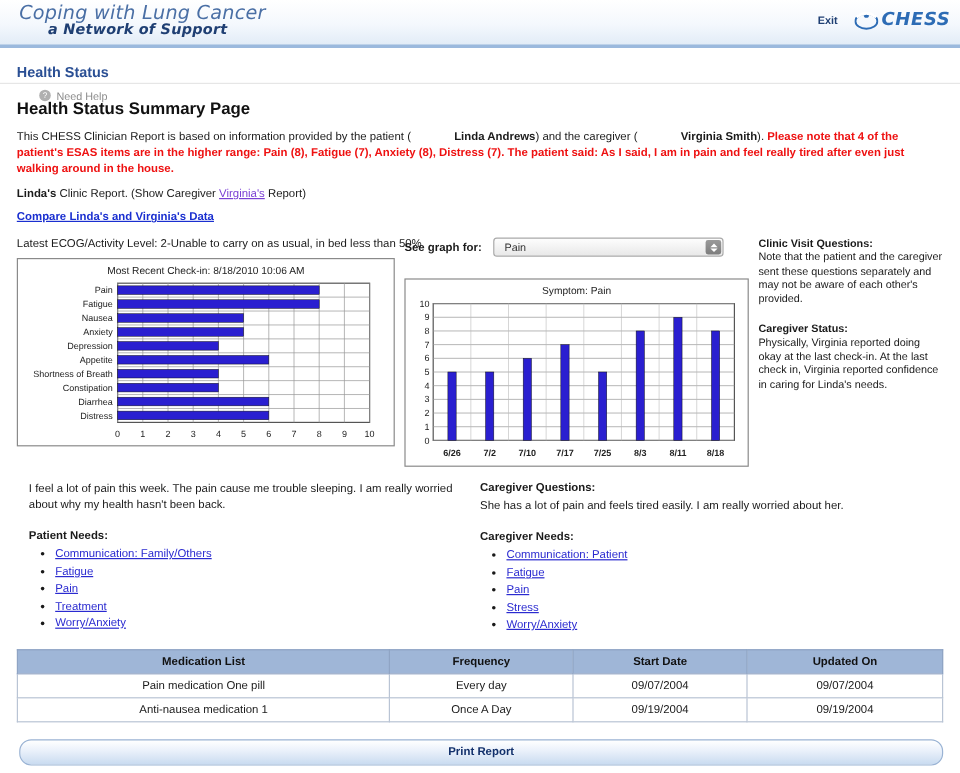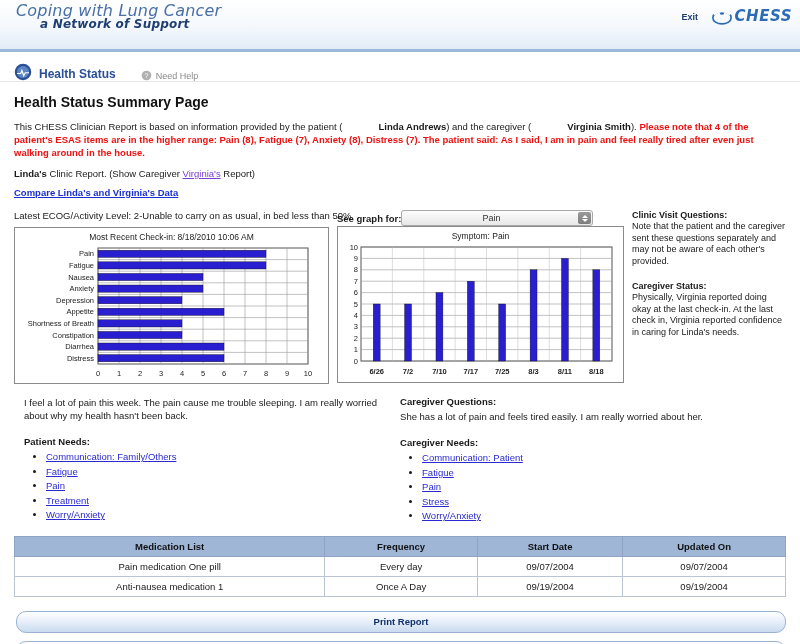--- a/index.html
+++ b/index.html
@@ -9,21 +9,21 @@
     background: #ffffff;
     font-family: "Liberation Sans", sans-serif;
     font-size: 11px;
     color: #1a1a1a;
     overflow: hidden;
   }
 
   
   .masthead {
     position: relative;
-    height: 52px;
+    height: 40px;
     background: linear-gradient(to bottom, #ffffff 0%, #f4f8fd 55%, #e2ecf7 100%);
     border-bottom: 3px solid #9bb9dd;
   }
   .brand-line1 {
     position: absolute; left: 16px; top: 1px;
     font-family: "DejaVu Sans", sans-serif;
     font-size: 16px; font-style: italic;
     color: #4a6fa5; letter-spacing: .2px;
   }
   .brand-line2 {
@@ -44,22 +44,23 @@
   .chess-mark { width: 20px; height: 20px; display:block; }
   .chess-word {
     font-family: "DejaVu Sans", sans-serif;
     font-size: 15px; font-weight: bold; font-style: italic;
     color: #2d6cb5; letter-spacing: .5px;
   }
 
   
   .sectionbar {
     height: 30px; padding: 6px 0 0 14px;
-    display: flex; align-items: flex-end; gap: 7px;
+    display: flex; align-items: flex-start; gap: 7px;
     border-bottom: 1px solid #e6e6e6;
+    flex-direction: column;
   }
   .hs-icon { width: 18px; height: 18px; }
   .hs-title {
     font-size: 12px; font-weight: bold; color: #2a4f94;
   }
   .needhelp {
     margin-left: 18px; display: flex; align-items: center; gap: 4px;
     color: #8b8b8b; font-size: 9px; cursor: pointer;
   }
   .help-icon { width: 11px; height: 11px; }
@@ -83,21 +84,21 @@
   .compare-row { margin-bottom: 12px; font-size: 9.5px; }
 
   
   .midrow { display: flex; align-items: flex-start; }
   .col-left { width: 315px; }
   .col-mid  { width: 295px; margin-left: 8px; }
   .col-right{ width: 160px; margin-left: 8px; }
 
   .ecog { font-size: 9.5px; margin-bottom: 6px; white-space: nowrap; }
 
-  .graphfor { display: flex; align-items: center; gap: 0; margin-bottom: 0; text-align: center; }
+  .graphfor { display: flex; align-items: center; gap: 10px; margin-bottom: 18px; }
   .graphfor .lbl { font-size: 9.5px; font-weight: bold; }
   .sel {
     position: relative; width: 192px; height: 16px;
     background: linear-gradient(to bottom,#fdfdfd,#e8e8e8);
     border: 1px solid #a9a9a9; border-radius: 3px;
     font-size: 9px; color: #333;
     padding: 2px 20px 0 8px;
     cursor: pointer;
   }
   .sel .stepper {

